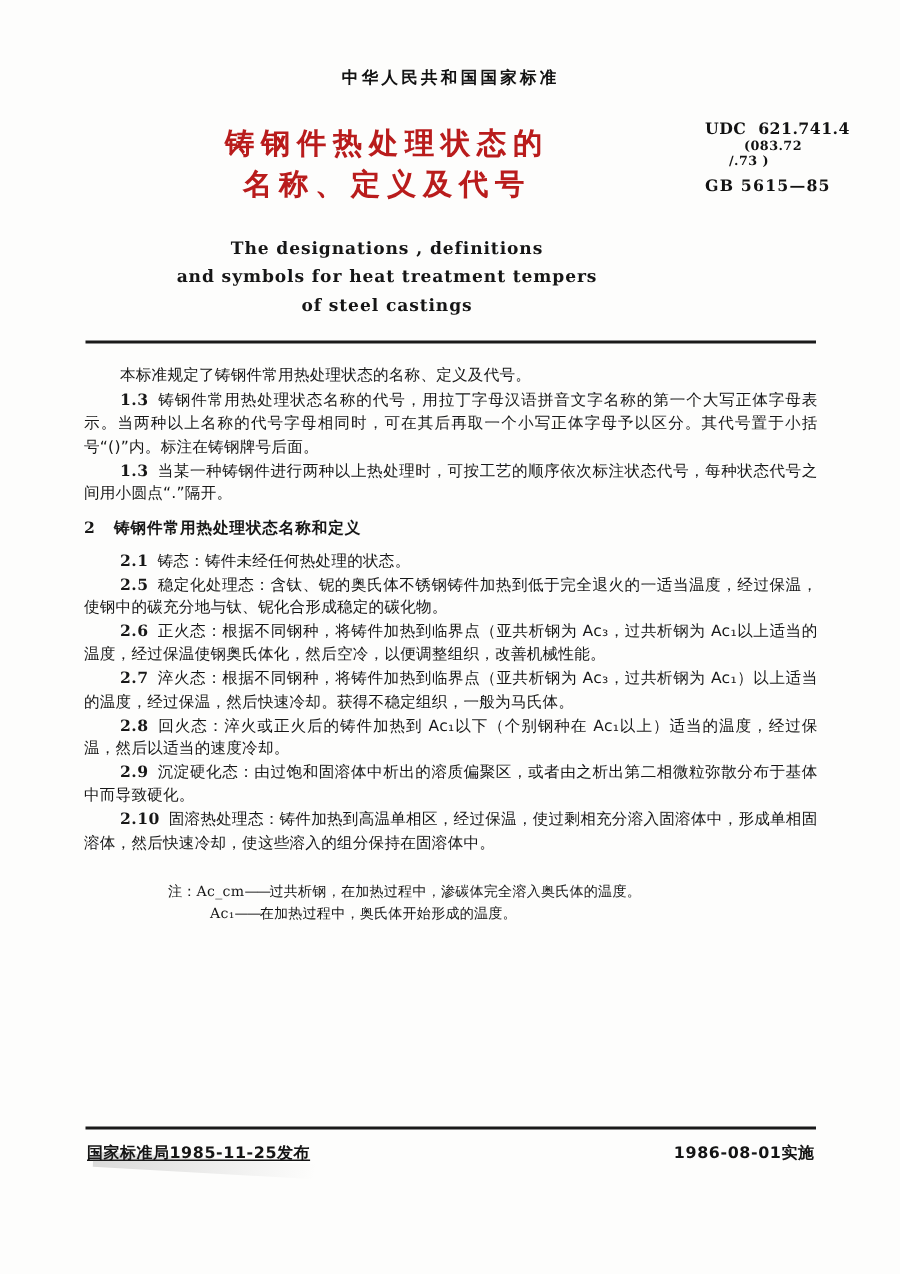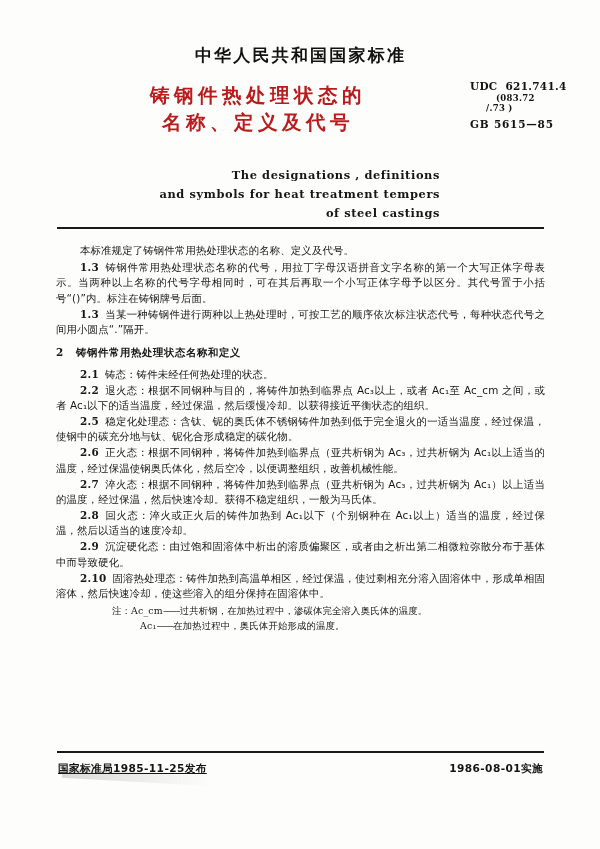--- a/index.html
+++ b/index.html
@@ -33,21 +33,21 @@
   .masthead {
     position: absolute;
     left: 0;
     top: 44px;
     width: 489px;
     text-align: center;
   }
   .org-line {
     font-family: "DejaVu Sans", sans-serif;
     font-weight: bold;
-    font-size: 17px;
+    font-size: 11px;
     letter-spacing: 2.2px;
     color: #121212;
     white-space: nowrap;
   }
 
   .title-block {
     position: absolute;
     left: 22px;
     top: 82px;
     width: 360px;
@@ -97,28 +97,27 @@
     margin-top: 5px;
     white-space: nowrap;
   }
 
   
   .en-title {
     position: absolute;
     left: 20px;
     top: 156px;
     width: 364px;
-    text-align: right;
+    text-align: center;
     font-family: "DejaVu Serif", serif;
     font-weight: bold;
     font-size: 11.4px;
     line-height: 19px;
     letter-spacing: 0.6px;
     color: #161616;
-    margin-top: 10px;
   }
   .en-title div { white-space: nowrap; }
 
   
   .rule-top {
     position: absolute;
     left: 1px;
     top: 227px;
     width: 487px;
     height: 2.2px;
@@ -171,21 +170,21 @@
     font-family: "DejaVu Serif", serif;
     letter-spacing: 0.3px;
     padding-right: 6px;
   }
   .sym {
     font-family: "DejaVu Serif", serif;
     letter-spacing: 0.2px;
   }
 
   .note-block {
-    margin-top: 3px;
+    margin-top: 18px;
     font-size: 9.4px;
     line-height: 14.5px;
   }
   .note-line-1 { text-indent: 0; padding-left: 56px; }
   .note-line-2 { text-indent: 0; padding-left: 84px; }
   .dashlead { letter-spacing: -1px; }
 
   
   .footer {
     position: absolute;
@@ -273,23 +272,20 @@
       </p>
 
       <p class="heading">
         <span class="num">2</span><span>铸钢件常用热处理状态名称和定义</span>
       </p>
 
       <p class="clause">
         <span class="num">2.1</span><span>铸态：铸件未经任何热处理的状态。</span>
       </p>
       <p class="clause">
-        <span class="num">2.2</span><span>退火态：根据不同钢种与目的，将铸件加热到临界点 Ac₃以上，或者 Ac₁至 Ac_cm 之间，或者 Ac₁以下的适当温度，经过保温，然后缓慢冷却。以获得接近平衡状态的组织。</span>
-      </p>
-      <p class="clause">
         <span class="num">2.5</span><span>稳定化处理态：含钛、铌的奥氏体不锈钢铸件加热到低于完全退火的一适当温度，经过保温，使钢中的碳充分地与钛、铌化合形成稳定的碳化物。</span>
       </p>
       <p class="clause">
         <span class="num">2.6</span><span>正火态：根据不同钢种，将铸件加热到临界点（亚共析钢为 Ac₃，过共析钢为 Ac₁以上适当的温度，经过保温使钢奥氏体化，然后空冷，以便调整组织，改善机械性能。</span>
       </p>
       <p class="clause">
         <span class="num">2.7</span><span>淬火态：根据不同钢种，将铸件加热到临界点（亚共析钢为 Ac₃，过共析钢为 Ac₁）以上适当的温度，经过保温，然后快速冷却。获得不稳定组织，一般为马氏体。</span>
       </p>
       <p class="clause">
         <span class="num">2.8</span><span>回火态：淬火或正火后的铸件加热到 Ac₁以下（个别钢种在 Ac₁以上）适当的温度，经过保温，然后以适当的速度冷却。</span>

